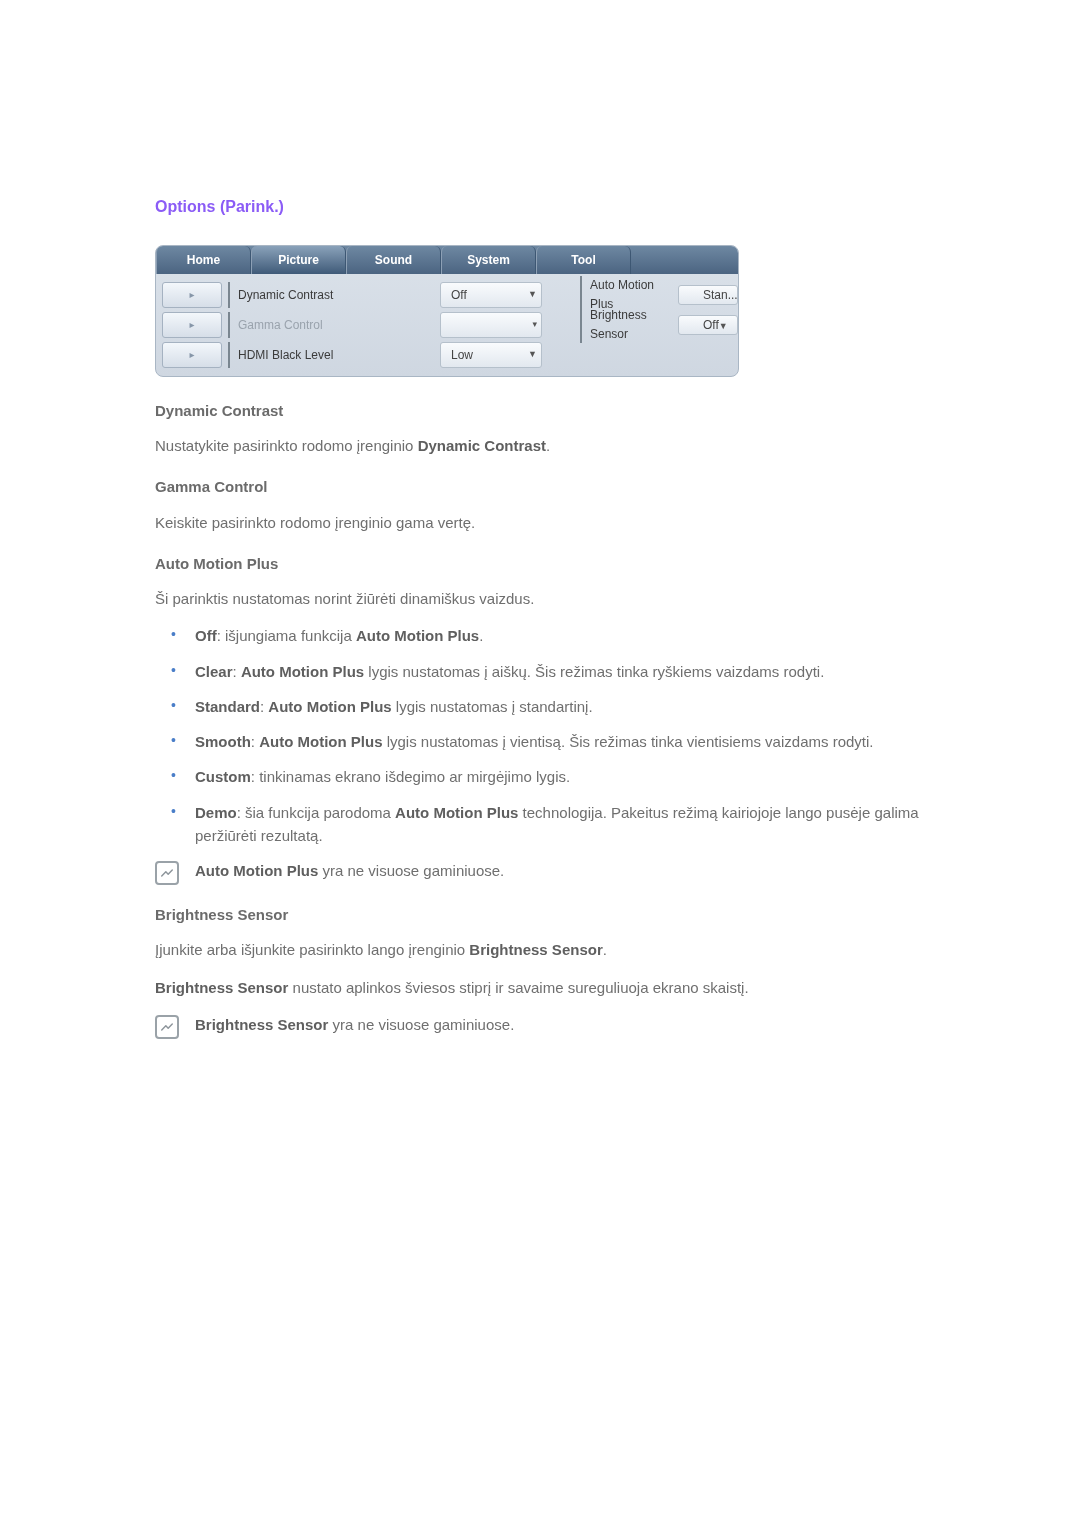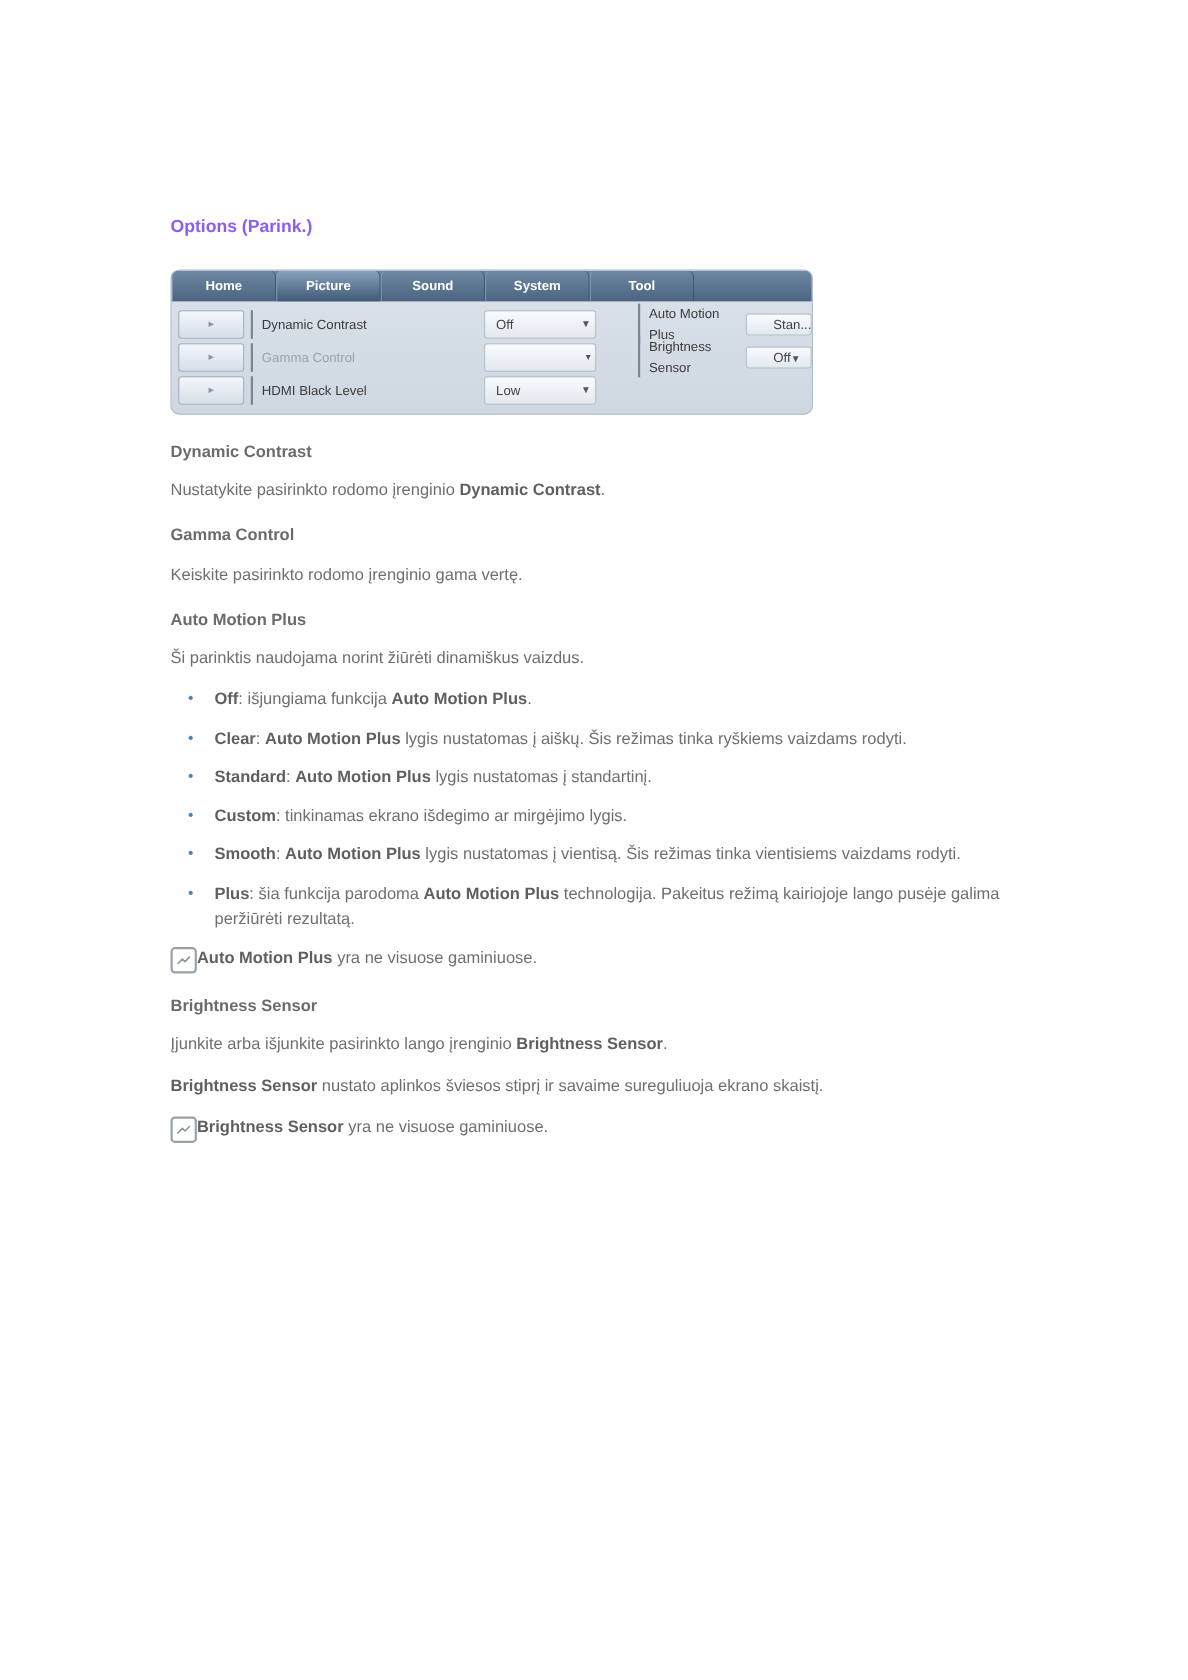--- a/index.html
+++ b/index.html
@@ -109,20 +109,21 @@
     content:"•";
     position:absolute;
     left: 10px;
     top: 0;
     color:#4a7ec8;
     font-size:14px;
   }
   .note {
     display:flex;
     align-items:flex-start;
+    gap: 16px;
     margin: 10px 0 18px 0;
   }
   .note-icon {
     width:24px; height:24px;
     border:2px solid #9aa2a8;
     border-radius:4px;
     display:flex; align-items:center; justify-content:center;
     flex-shrink:0;
     margin-top:2px;
   }
@@ -186,40 +187,40 @@
 
 <h4 class="sub">Dynamic Contrast</h4>
 <p>
   <span>Nustatykite pasirinkto rodomo įrenginio </span><b>Dynamic Contrast</b><span>.</span>
 </p>
 
 <h4 class="sub">Gamma Control</h4>
 <p>Keiskite pasirinkto rodomo įrenginio gama vertę.</p>
 
 <h4 class="sub">Auto Motion Plus</h4>
-<p>Ši parinktis naudojama norint žiūrėti dinamiškus vaizdus.</p>
+<p>Ši parinktis nustatomas norint žiūrėti dinamiškus vaizdus.</p>
 
 <ul class="bullets">
   <li>
     <b>Off</b><span>: išjungiama funkcija </span><b>Auto Motion Plus</b><span>.</span>
   </li>
   <li>
     <b>Clear</b><span>: </span><b>Auto Motion Plus</b><span> lygis nustatomas į aiškų. Šis režimas tinka ryškiems vaizdams rodyti.</span>
   </li>
   <li>
     <b>Standard</b><span>: </span><b>Auto Motion Plus</b><span> lygis nustatomas į standartinį.</span>
   </li>
   <li>
+    <b>Smooth</b><span>: </span><b>Auto Motion Plus</b><span> lygis nustatomas į vientisą. Šis režimas tinka vientisiems vaizdams rodyti.</span>
+  </li>
+  <li>
     <b>Custom</b><span>: tinkinamas ekrano išdegimo ar mirgėjimo lygis.</span>
   </li>
   <li>
-    <b>Smooth</b><span>: </span><b>Auto Motion Plus</b><span> lygis nustatomas į vientisą. Šis režimas tinka vientisiems vaizdams rodyti.</span>
-  </li>
-  <li>
-    <b>Plus</b><span>: šia funkcija parodoma </span><b>Auto Motion Plus</b><span> technologija. Pakeitus režimą kairiojoje lango pusėje galima peržiūrėti rezultatą.</span>
+    <b>Demo</b><span>: šia funkcija parodoma </span><b>Auto Motion Plus</b><span> technologija. Pakeitus režimą kairiojoje lango pusėje galima peržiūrėti rezultatą.</span>
   </li>
 </ul>
 
 <div class="note">
   <div class="note-icon">
     <svg viewBox="0 0 24 24">
         <path d="M3 17 L10 10 L14 14 L21 7" stroke="#8d959b" stroke-width="2.5" fill="none" stroke-linecap="round" stroke-linejoin="round"></path>
       </svg>
   </div>
   <div>

